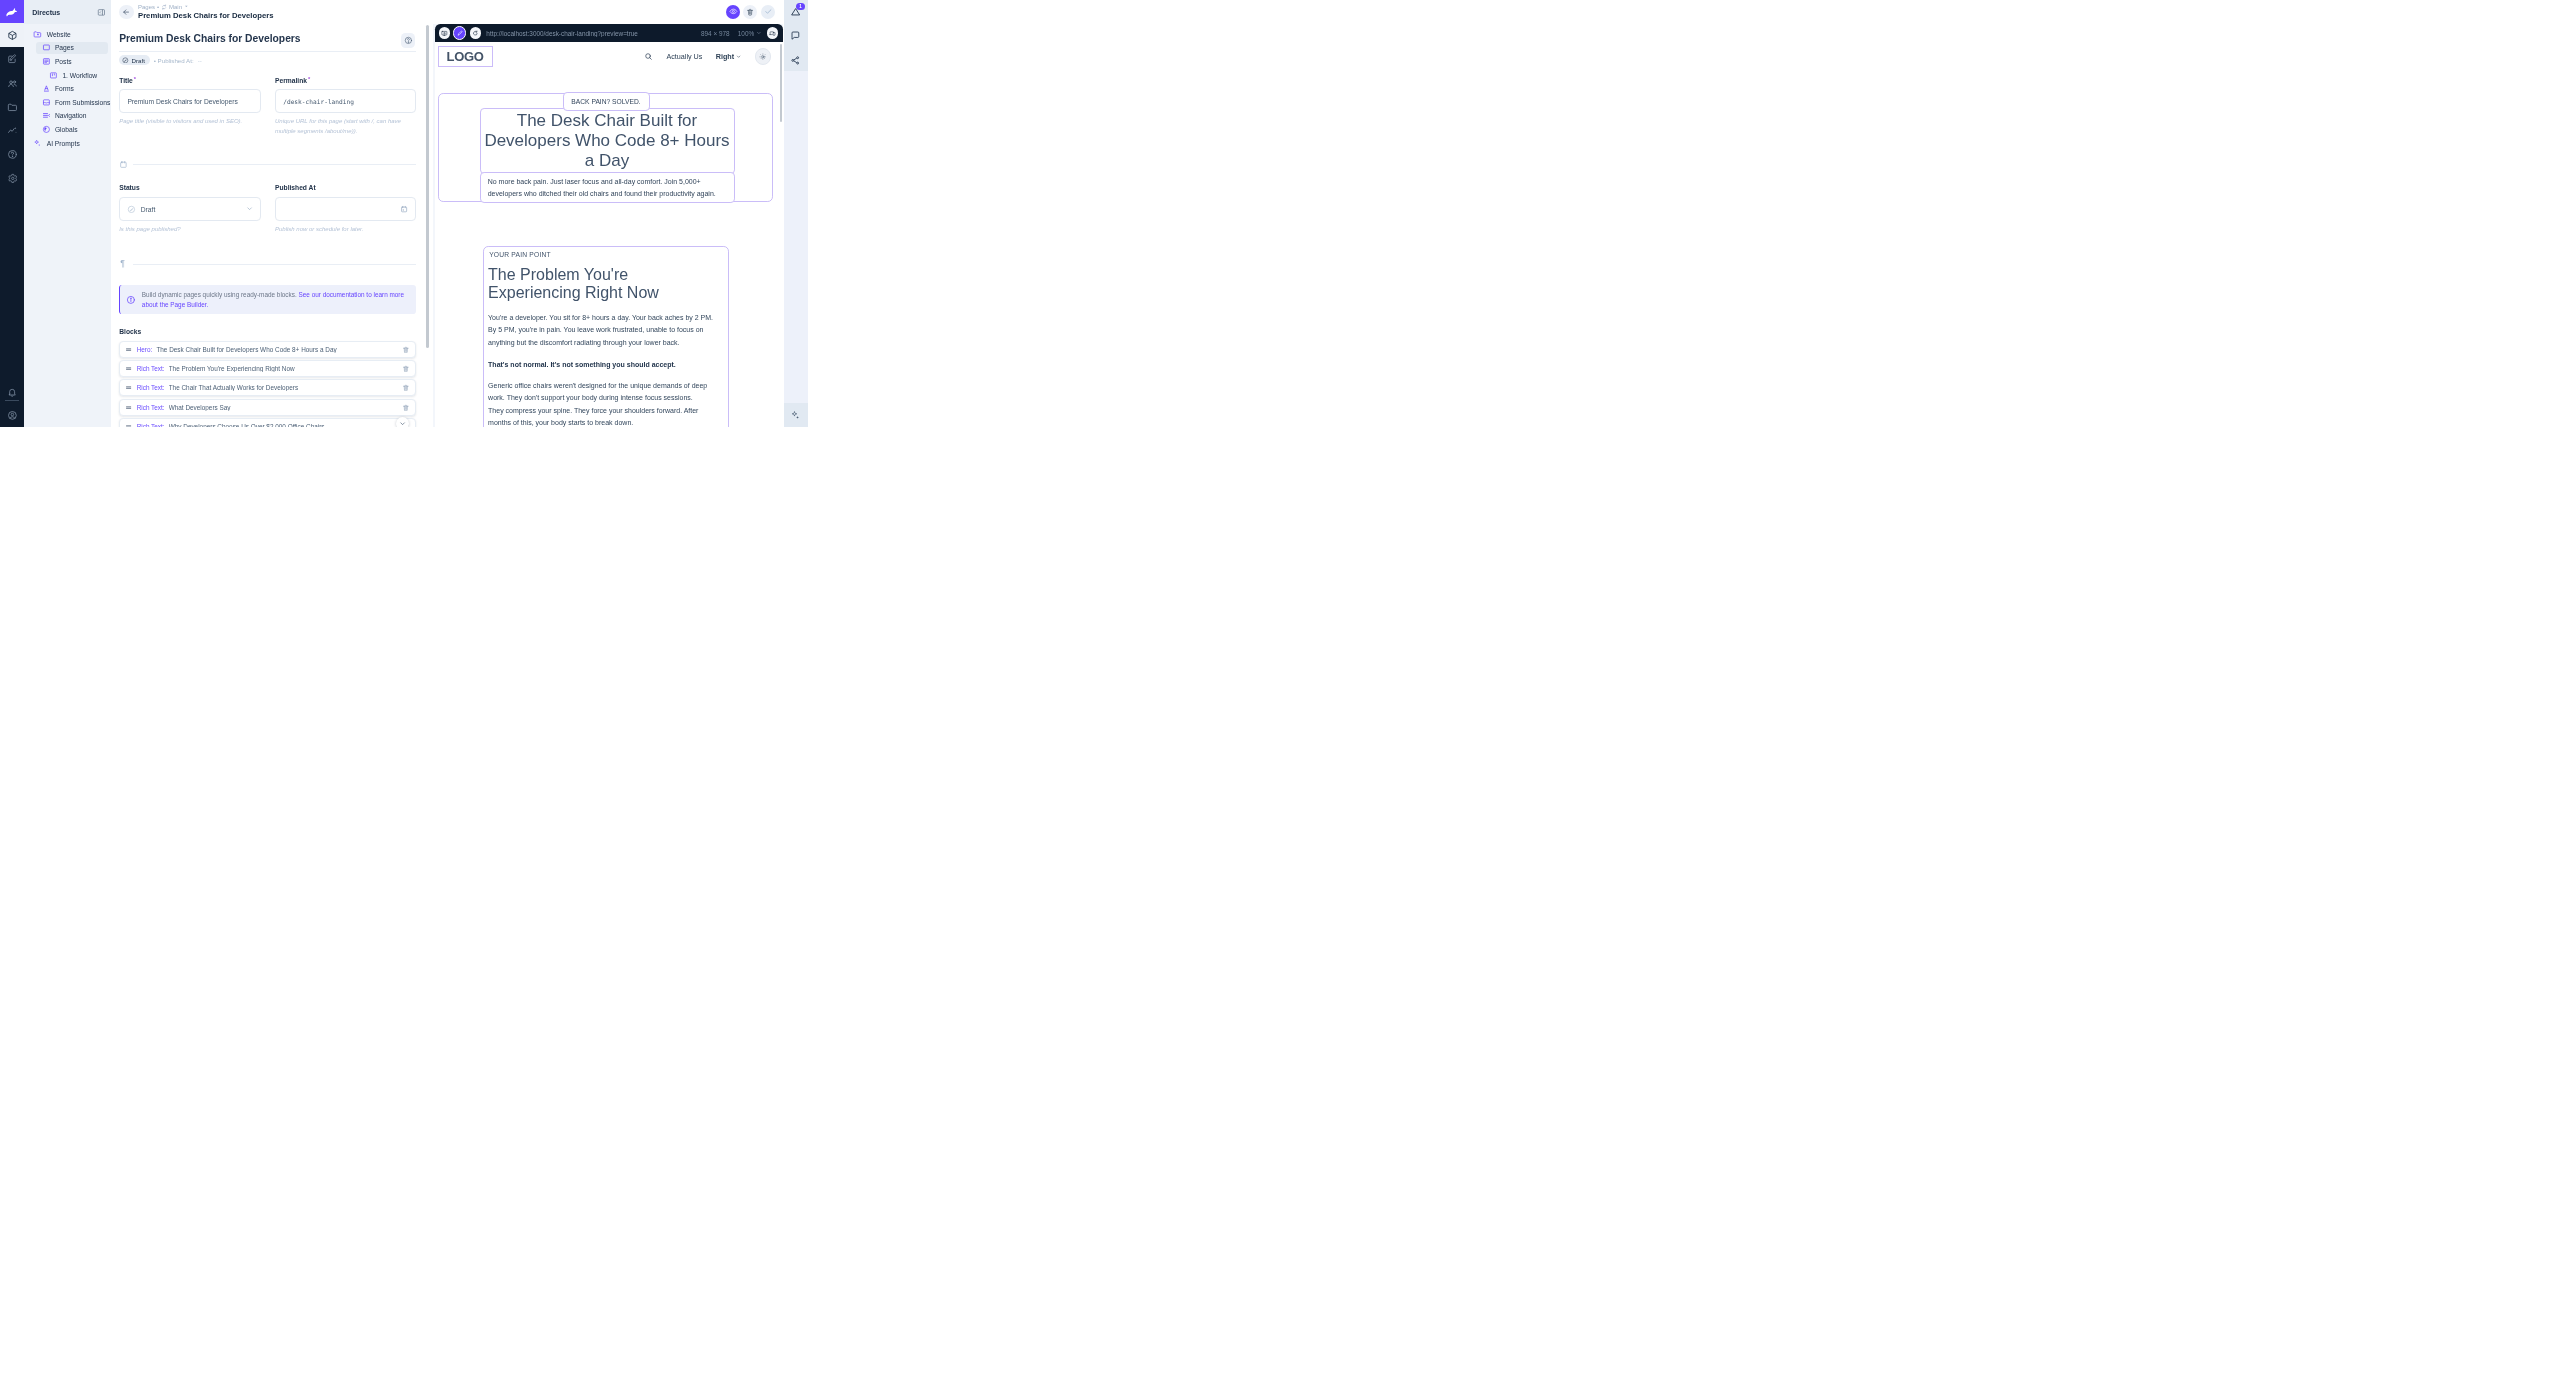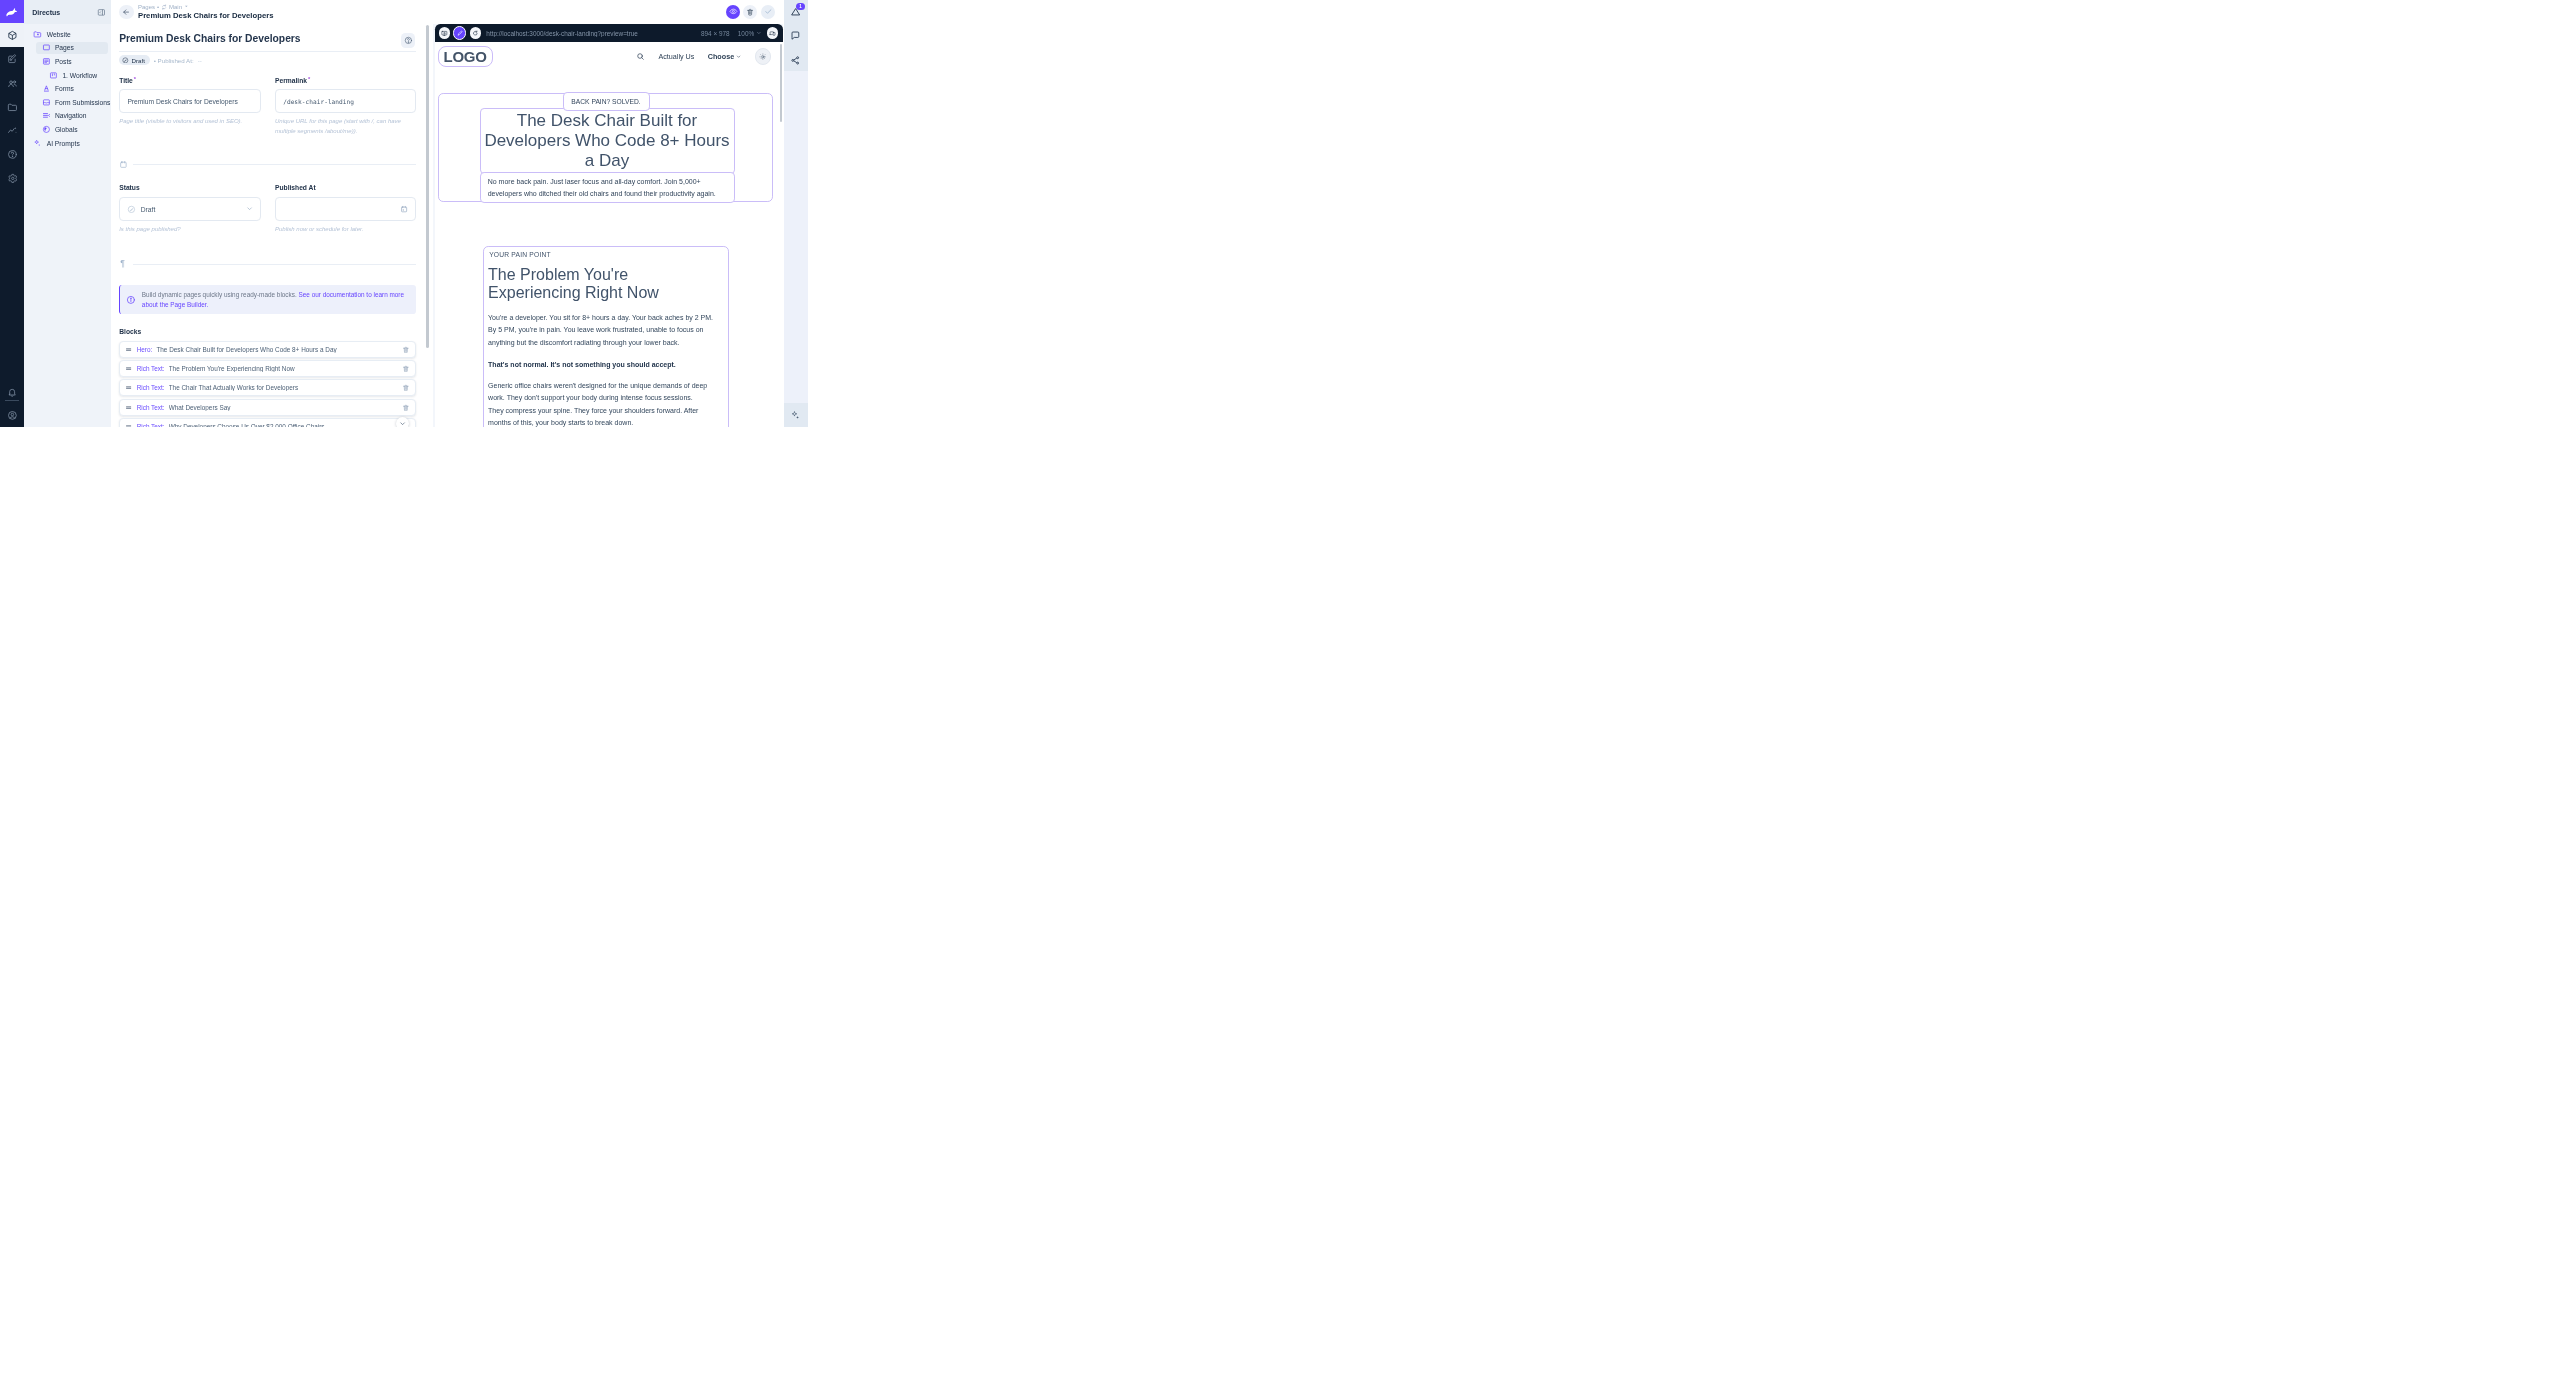--- a/index.html
+++ b/index.html
@@ -77,22 +77,22 @@
             display:flex;align-items:center;box-sizing:border-box;padding:0 4.1px;}
   .pt-btn{width:11.3px;height:11.3px;border-radius:50%;background:#f4f6fa;display:flex;align-items:center;justify-content:center;
           color:#1b2c42;margin-right:3.1px;cursor:pointer;flex:none;}
   .pt-btn.accent{background:#6644ff;color:#fff;border:1px solid #fff;width:11.3px;height:11.3px;margin-right:3.6px;}
   .pt-url{font-size:6.4px;color:#8494a8;flex:1;margin-left:2.1px;white-space:nowrap;overflow:hidden;}
   .pt-dims{font-size:6.4px;color:#76879c;margin-right:8.2px;white-space:nowrap;}
   .pt-zoom{font-size:6.4px;color:#76879c;display:flex;align-items:center;gap:2.1px;margin-right:5.2px;cursor:pointer;}
   .ppage{position:absolute;left:1.5px;top:18px;width:348px;height:385px;background:#fff;overflow:hidden;}
 
   
-  .logo-box{position:absolute;left:3.1px;top:3.6px;width:53px;height:19.6px;border:1px solid #cbbcf9;border-radius:8px;
-            display:flex;align-items:center;justify-content:center;font-size:15px;font-weight:bold;color:#445468;
+  .logo-box{position:absolute;left:3.1px;top:3.6px;width:53px;height:19.6px;border:1px solid #cbbcf9;border-radius:0;
+            display:flex;align-items:center;justify-content:center;font-size:13px;font-weight:bold;color:#445468;
             letter-spacing:-0.3px;cursor:pointer;}
   .site-nav{position:absolute;right:11.3px;top:6.2px;display:flex;align-items:center;gap:13.4px;}
   .site-link{font-size:7.2px;color:#2e4156;cursor:pointer;white-space:nowrap;}
   .theme-btn{width:14.4px;height:14.4px;border-radius:50%;background:#eef1f6;border:0.5px solid #e3e8ef;display:flex;
              align-items:center;justify-content:center;color:#35485e;cursor:pointer;}
   .outline{border:0.8px solid #cabdf8;border-radius:5.2px;background:#fff;box-sizing:border-box;}
   .hero-badge{position:absolute;left:128px;top:50px;width:85px;height:17px;border:0.8px solid #cabdf8;border-radius:4.1px;
               background:#fff;display:flex;align-items:center;justify-content:center;font-size:6.7px;color:#32455c;z-index:3;}
   .hero-head-box{position:absolute;left:45px;top:66px;width:253px;height:64px;border:0.8px solid #cabdf8;border-radius:4.1px;
                  background:#fff;z-index:2;display:flex;align-items:center;justify-content:center;text-align:center;}
@@ -596,21 +596,21 @@
     <div class="logo-box">LOGO</div>
     <div class="site-nav">
       <span style="color:#1d3048;">
           <svg width="8.8" height="8.8" viewBox="0 0 24 24" fill="none" stroke="currentColor" stroke-width="1.8" stroke-linecap="round">
             <circle cx="11" cy="11" r="6.3"></circle>
             <path d="M15.7 15.7L20 20"></path>
           </svg>
         </span>
       <span class="site-link">Actually Us</span>
       <span class="site-link" style="display:flex;align-items:center;gap:2.1px;font-weight:bold;">
-        <span>Choose</span>
+        <span>Right</span>
         <svg width="5.2" height="5.2" viewBox="0 0 24 24" fill="none" stroke="currentColor" stroke-width="2.4" stroke-linecap="round" stroke-linejoin="round">
             <path d="M6 9.5l6 6 6-6"></path>
           </svg>
       </span>
       <span class="theme-btn">
           <svg width="7.7" height="7.7" viewBox="0 0 24 24" fill="none" stroke="currentColor" stroke-width="1.7" stroke-linecap="round">
             <circle cx="12" cy="12" r="3.6"></circle>
             <path d="M12 3.2v1.6M12 19.2v1.6M3.2 12h1.6M19.2 12h1.6M5.8 5.8l1.1 1.1M17.1 17.1l1.1 1.1M18.2 5.8l-1.1 1.1M6.9 17.1l-1.1 1.1" stroke-dasharray="0.1 2.6"></path>
           </svg>
         </span>

